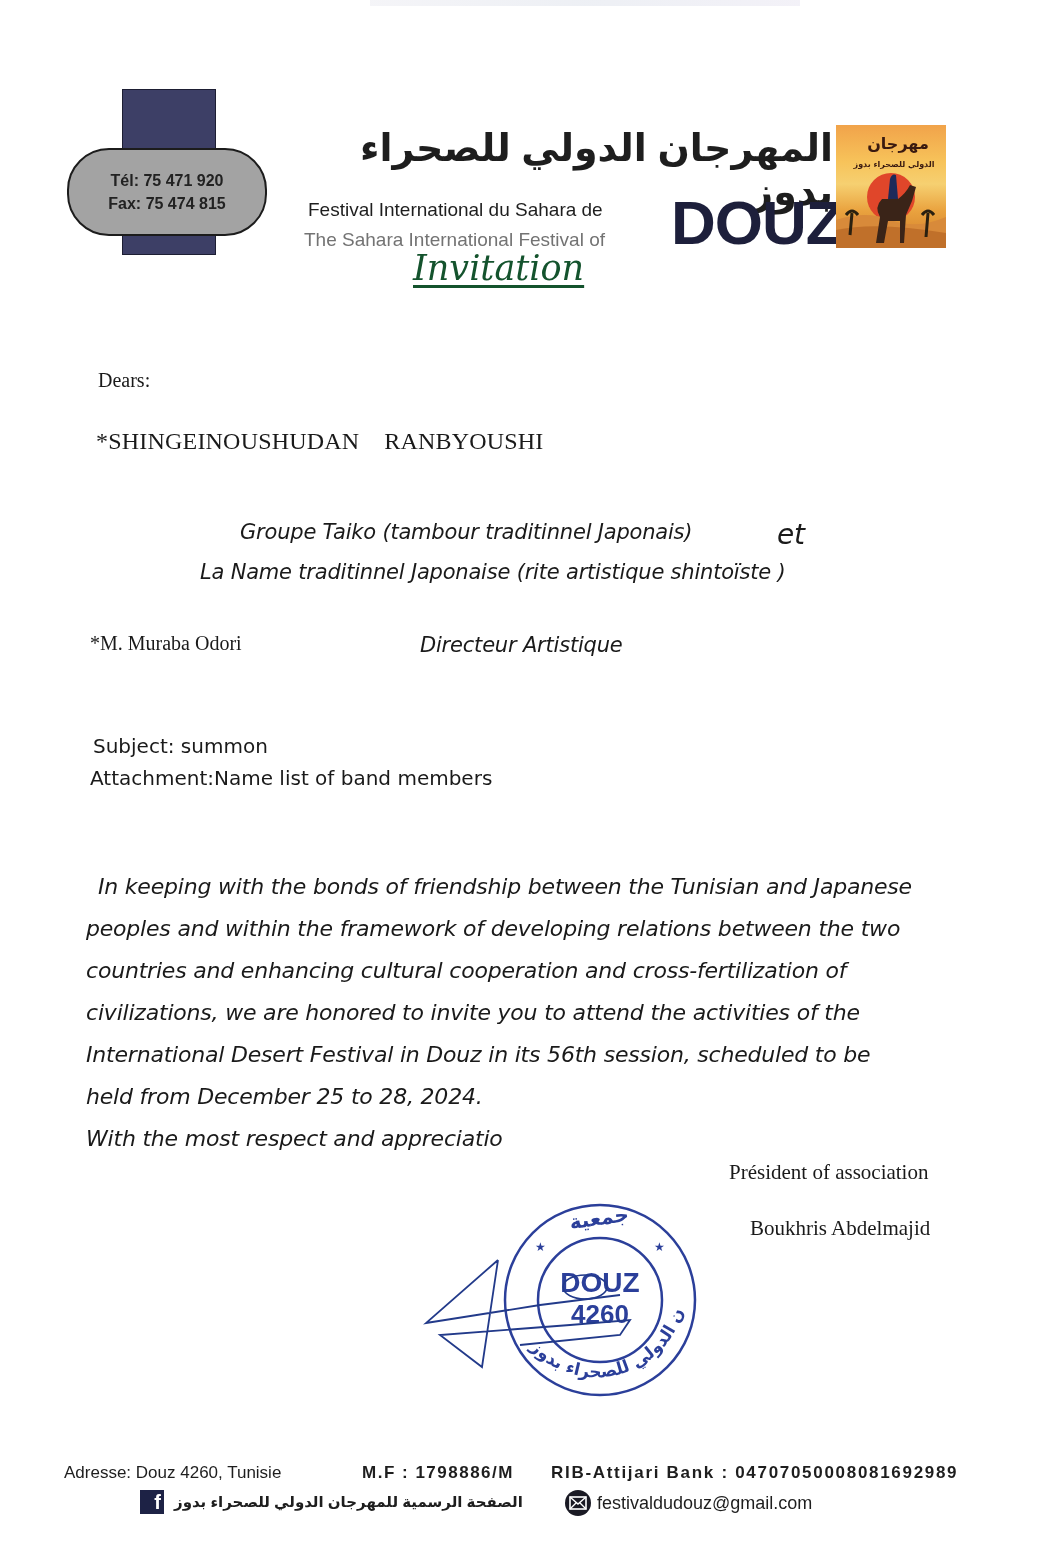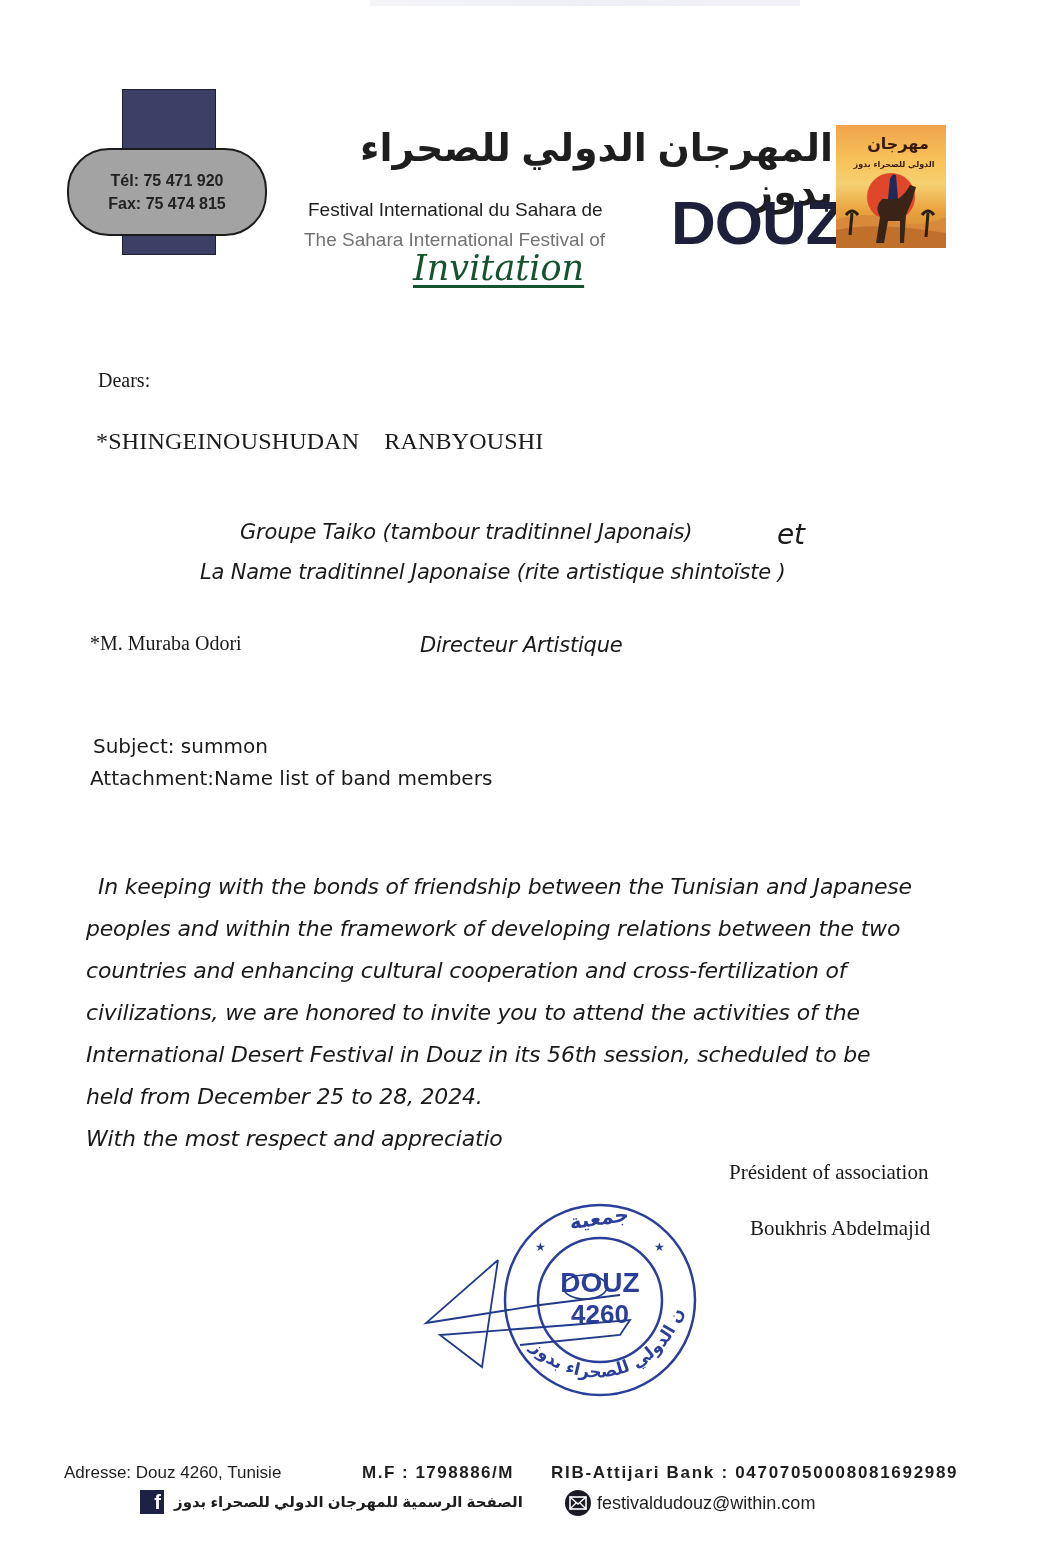--- a/index.html
+++ b/index.html
@@ -133,14 +133,14 @@
   <span class="fb-text sans">الصفحة الرسمية للمهرجان الدولي للصحراء بدوز</span>
 </div>
 
 <div class="abs mail-row">
   <span class="mail-icon">
     <svg width="18" height="14" viewBox="0 0 18 14">
         <rect x="1" y="1" width="16" height="12" fill="none" stroke="#fff" stroke-width="1.6"></rect>
         <path d="M1 1 L9 8 L17 1 M1 13 L7 7 M17 13 L11 7" fill="none" stroke="#fff" stroke-width="1.4"></path>
       </svg>
   </span>
-  <span class="mail-text sans">festivaldudouz@within.com</span>
+  <span class="mail-text sans">festivaldudouz@gmail.com</span>
 </div>
 
 </body></html>

